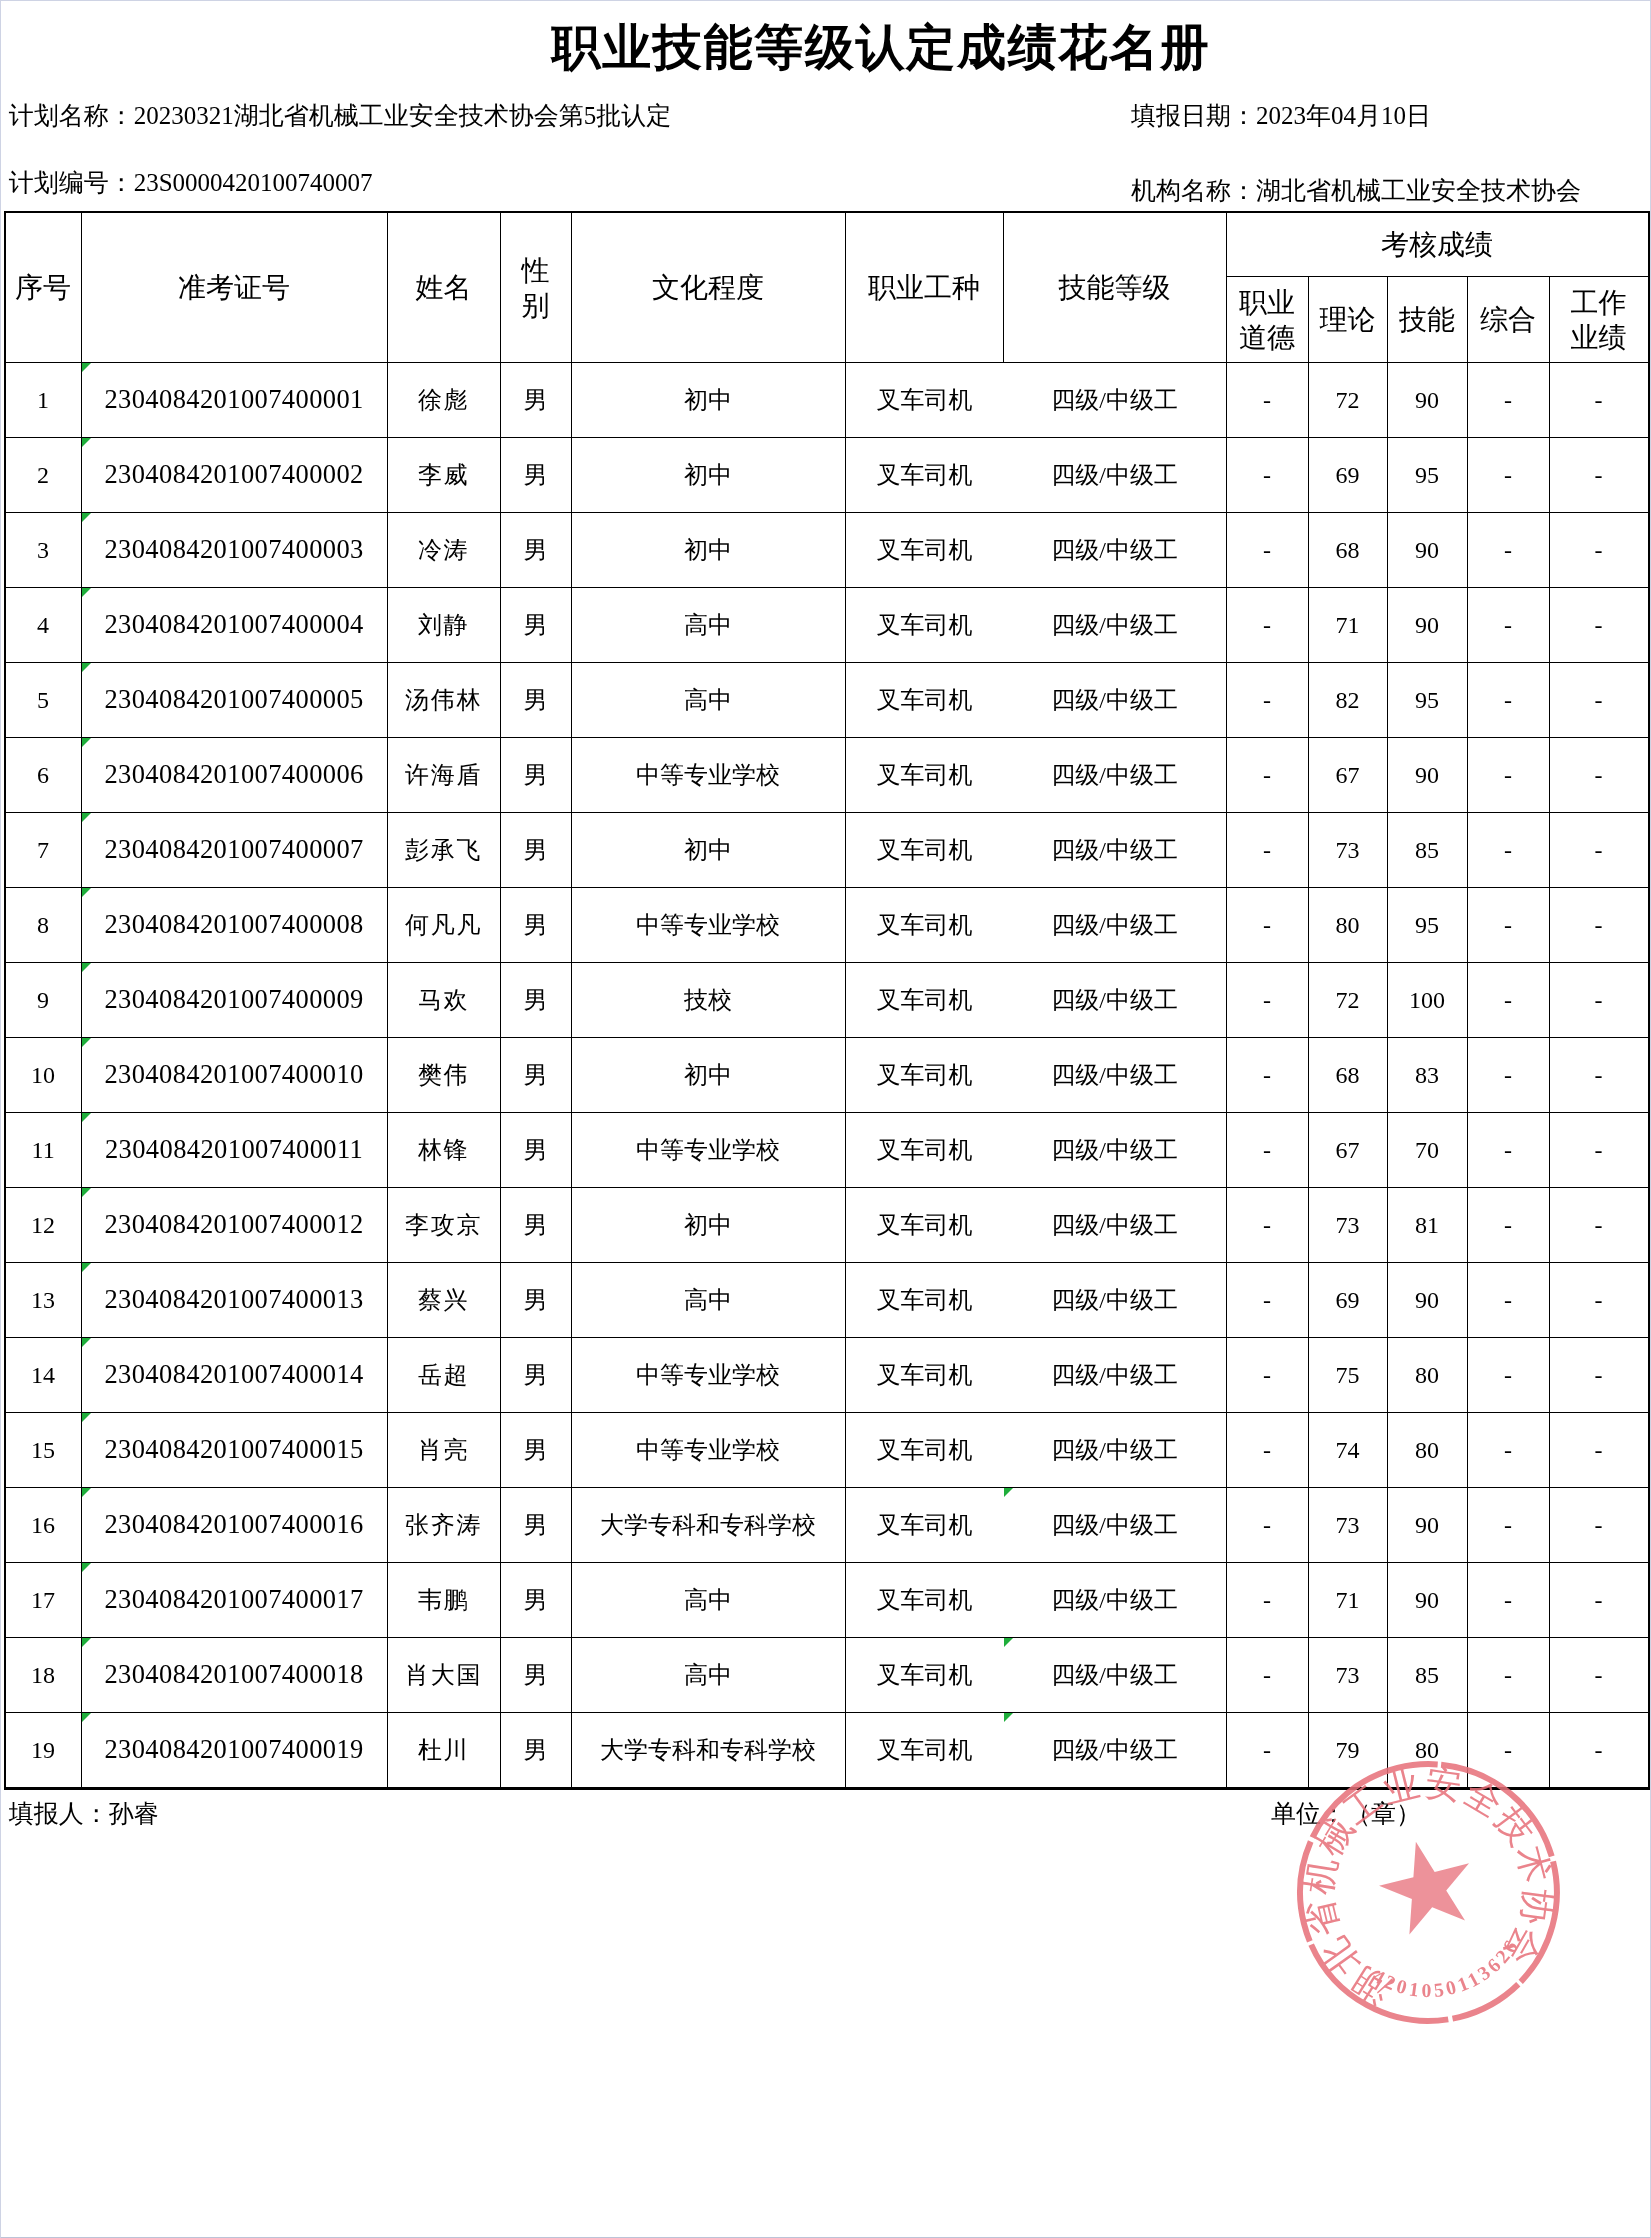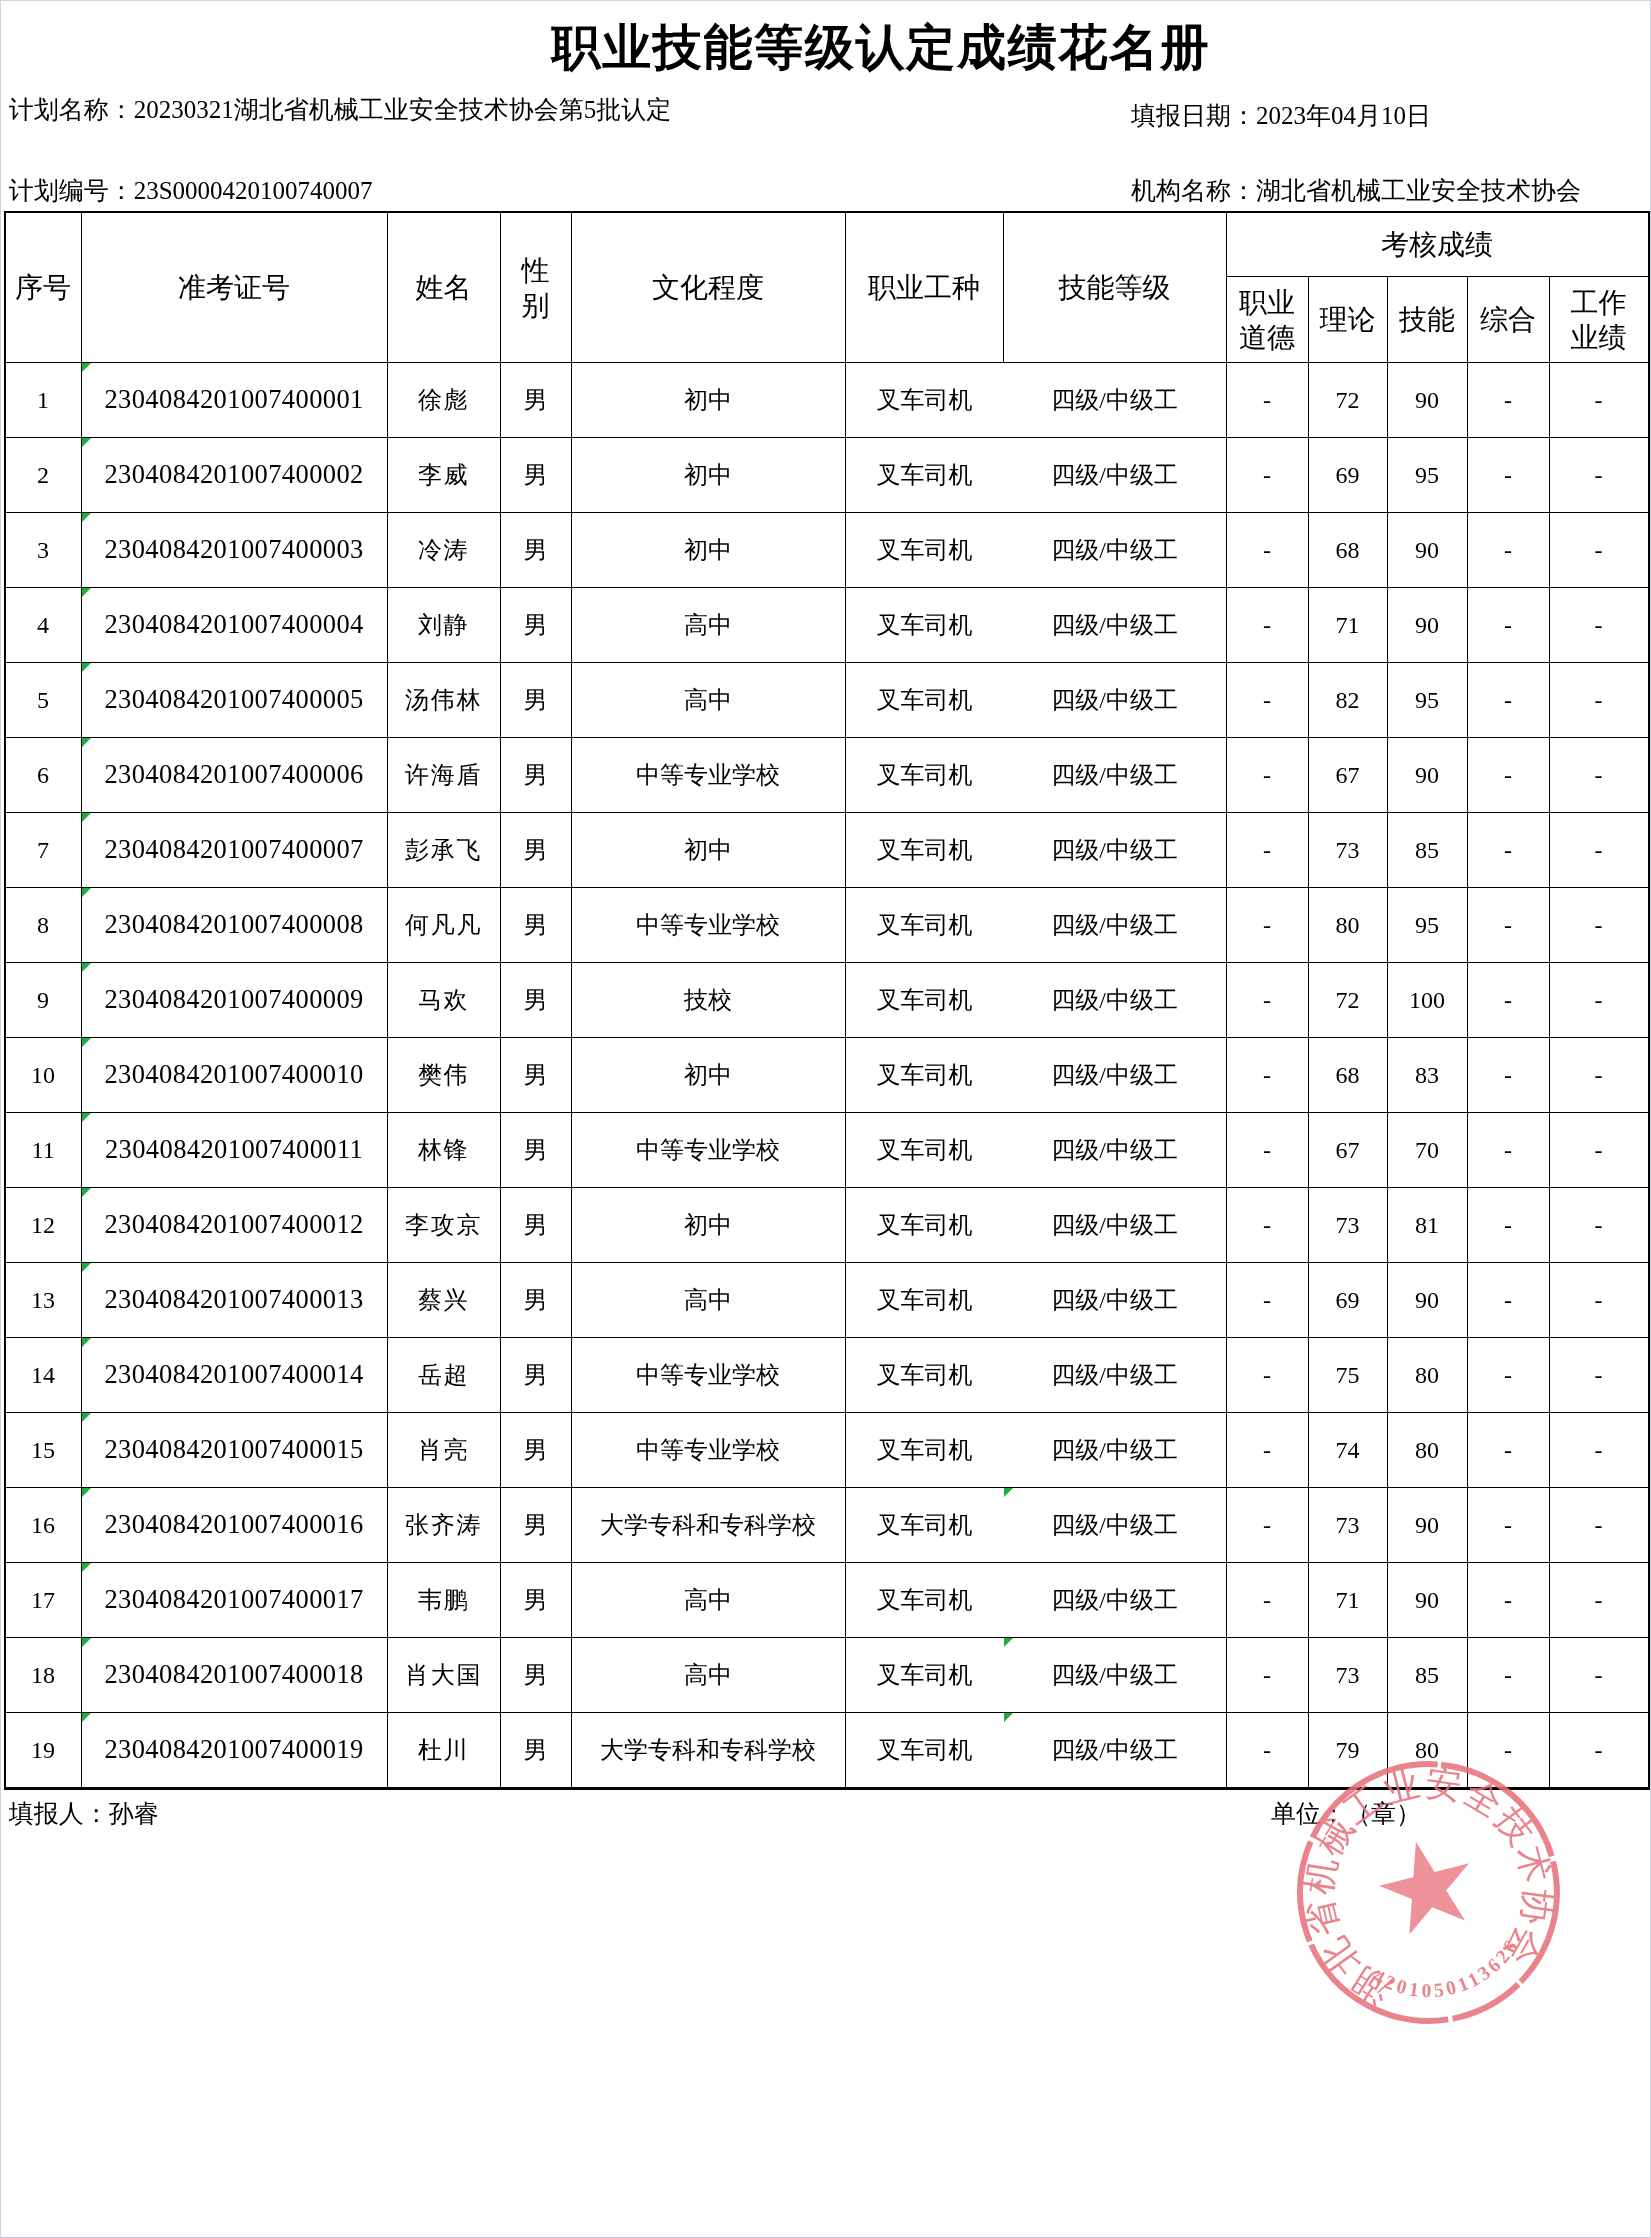--- a/index.html
+++ b/index.html
@@ -20,23 +20,23 @@
     color:#000;
     overflow:hidden;
   }
   .title{
     position:absolute;top:13.7px;left:16px;width:100%;
     text-align:center;text-indent:79px;
     font-size:49px;font-weight:bold;letter-spacing:1.7px;
     white-space:nowrap;
   }
   .meta-item{position:absolute;font-size:25px;white-space:nowrap;}
-  .meta-plan-name{left:7.7px;top:92px;}
+  .meta-plan-name{left:7.7px;top:98px;}
   .meta-report-date{left:1130px;top:98px;}
-  .meta-plan-no{left:7.7px;top:173px;}
+  .meta-plan-no{left:7.7px;top:165px;}
   .meta-org-name{left:1130px;top:173px;}
 
   .score-table{
     position:absolute;left:2.6px;top:210px;
     display:grid;
     grid-template-columns:76px 306px 113px 71px 274px 158px 223px 82px 79px 80px 82px 98px;
     grid-template-rows:64px 86px;
     grid-auto-rows:75px;
     border:2.6px solid #000;
     box-sizing:content-box;

